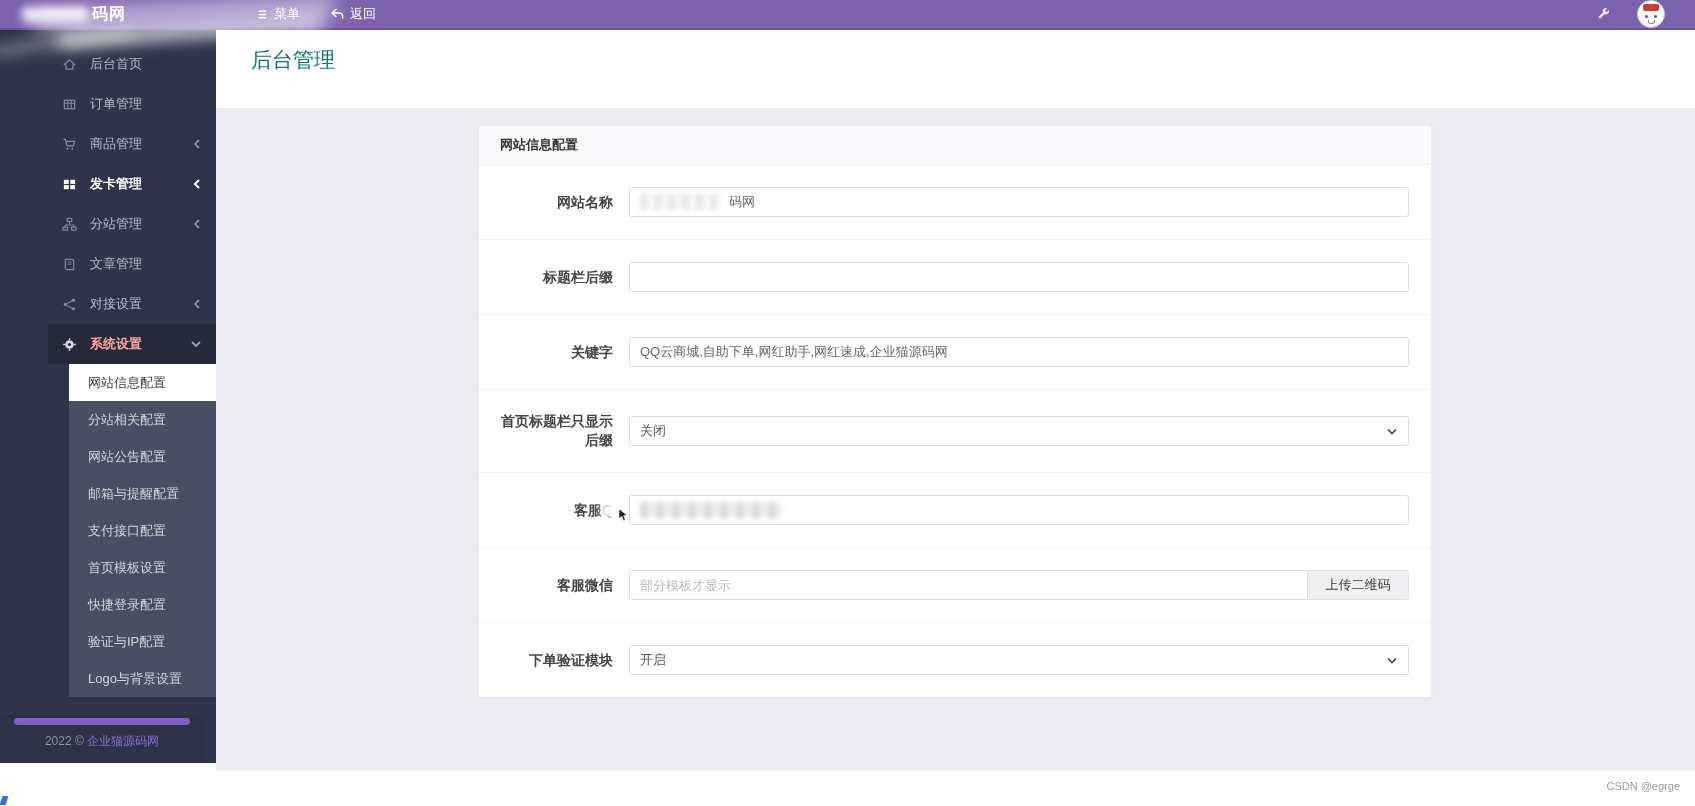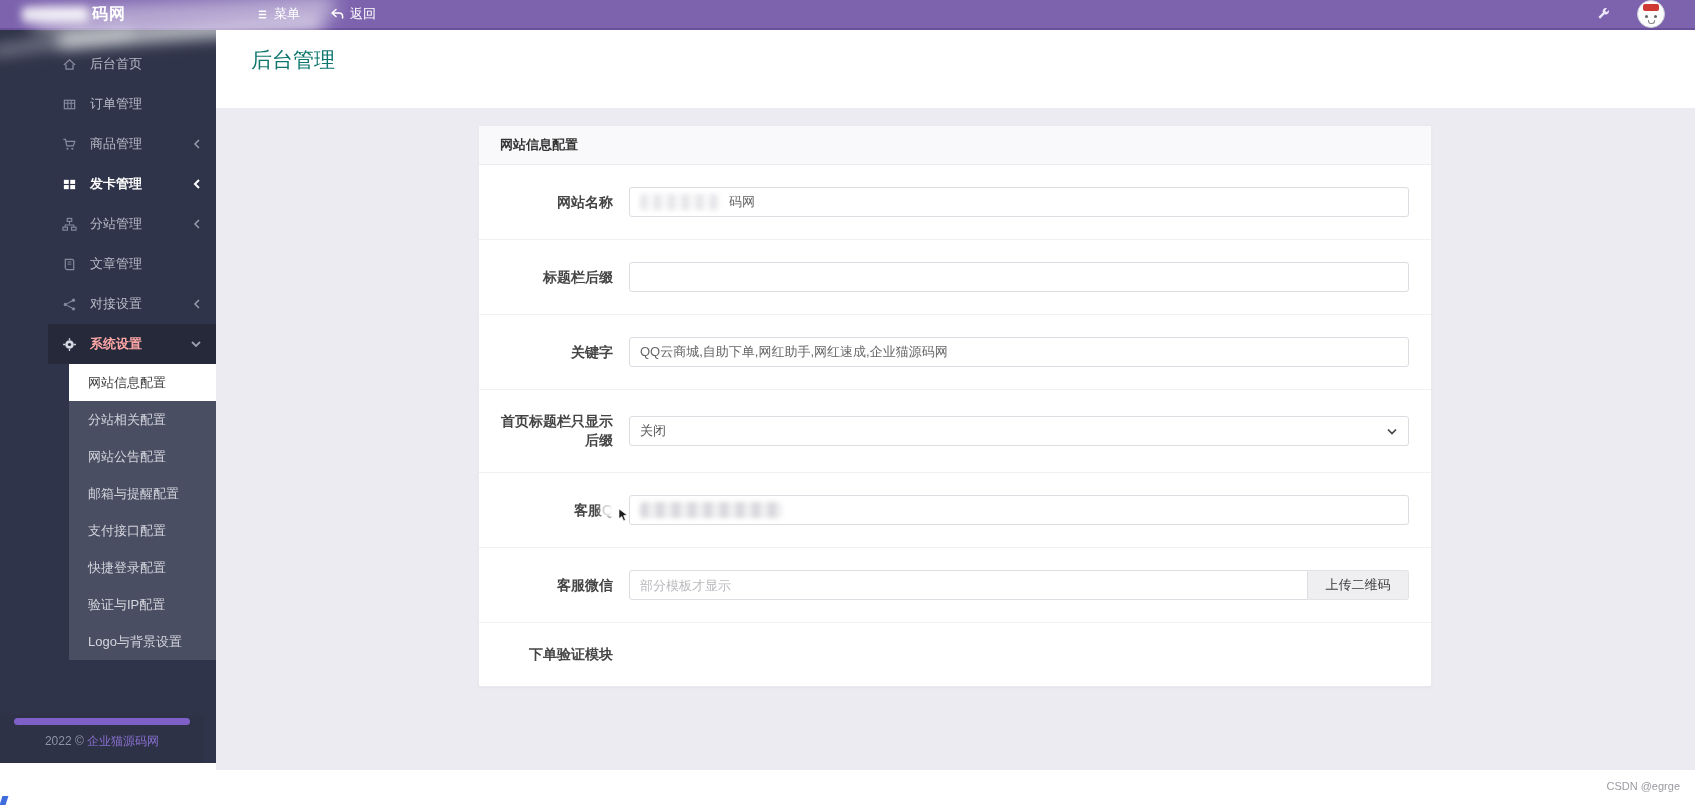--- a/index.html
+++ b/index.html
@@ -248,20 +248,21 @@
             </svg>
         </span>
       </div>
 
       <div class="submenu">
         <div class="sub-item active">网站信息配置</div>
         <div class="sub-item">分站相关配置</div>
         <div class="sub-item">网站公告配置</div>
         <div class="sub-item">邮箱与提醒配置</div>
         <div class="sub-item">支付接口配置</div>
+        <div class="sub-item">首页模板设置</div>
         <div class="sub-item">快捷登录配置</div>
         <div class="sub-item">验证与IP配置</div>
         <div class="sub-item">Logo与背景设置</div>
       </div>
     </div>
 
     <div class="side-footer">
       <div class="scroll-thumb"></div>
       <div class="side-copy">
         <span>2022 ©</span>
@@ -339,20 +340,30 @@
         <div class="fctrl">
           <div class="input-group">
             <input class="tinput" type="text" placeholder="部分模板才显示" style="">
             <div class="addon-btn">上传二维码</div>
           </div>
         </div>
       </div>
 
       <div class="frow">
         <div class="flabel">下单验证模块</div>
+        <div class="fctrl">
+          <div class="tinput select">
+            <span>开启</span>
+            <span class="chev-dn">
+              <svg width="12" height="9" viewBox="0 0 12 9">
+                  <path d="M2 2.5l4 4 4-4" stroke="currentColor" stroke-width="1.7" fill="none"></path>
+                </svg>
+            </span>
+          </div>
+        </div>
       </div>
 
     </div>
   </div>
 
   <div class="watermark">CSDN @egrge</div>
   <div class="corner-artifact"></div>
 </div>
 
 </body></html>

